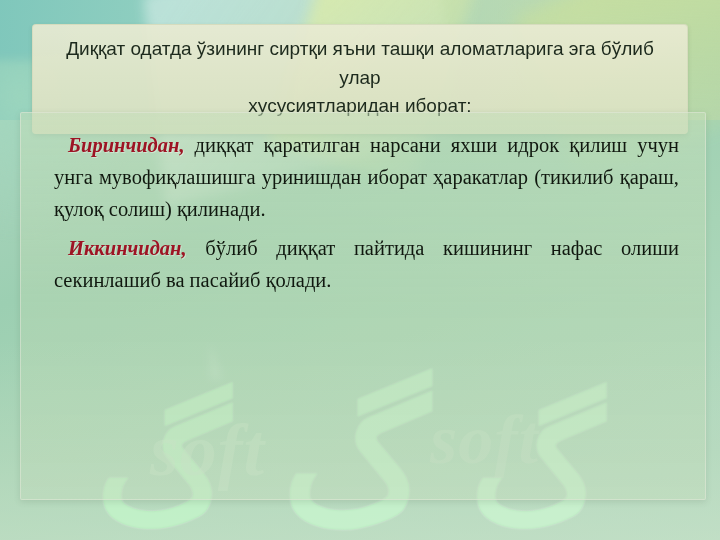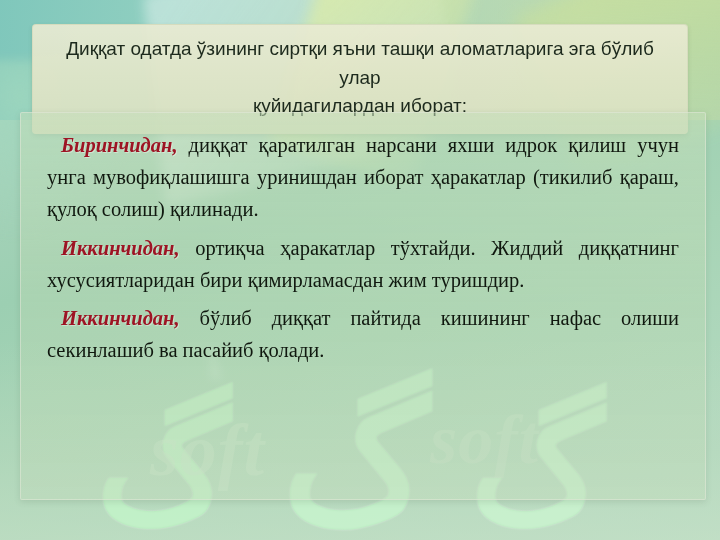--- a/index.html
+++ b/index.html
@@ -131,21 +131,21 @@
     line-height: 1.5;
   }
 
   
   #content-box {
     position: absolute;
     left: 20px; top: 112px;
     width: 686px;
     height: 388px;
     box-sizing: border-box;
-    padding: 16px 26px 10px 26px;
+    padding: 16px 26px 10px 33px;
     background: linear-gradient(to bottom,
         rgba(196,222,186,0.55) 0%,
         rgba(186,216,178,0.45) 50%,
         rgba(196,220,188,0.42) 100%);
     border: 1px solid rgba(225,232,216,0.55);
     border-radius: 2px;
     box-shadow: 0 2px 6px rgba(80,100,80,0.16);
   }
 
   .para {
@@ -183,32 +183,29 @@
   <div class="watermark">
     <span class="wm-glyph" style="left:96px; top:392px; font-size:150px;">گ</span>
     <span class="wm-glyph" style="left:282px; top:380px; font-size:165px; color:rgba(150,245,160,0.33);">گ</span>
     <span class="wm-glyph" style="left:470px; top:392px; font-size:150px; color:rgba(150,245,160,0.30);">گ</span>
     <span class="wm-text" style="left:150px; top:408px; font-size:74px;">soft</span>
     <span class="wm-text" style="left:430px; top:400px; font-size:70px; color:rgba(205,230,205,0.38);">soft</span>
   </div>
 
   <div id="title-box">
     <div class="title-line">Диққат  одатда ўзининг сиртқи яъни ташқи аломатларига эга бўлиб улар</div>
-    <div class="title-line">қуйидагилардан иборат:</div>
+    <div class="title-line">хусусиятларидан иборат:</div>
   </div>
 
   <div id="content-box">
 
     <p class="para">
       <span class="lead">Биринчидан,</span><span> диққат қаратилган нарсани яхши идрок қилиш учун унга мувофиқлашишга уринишдан иборат ҳаракатлар (тикилиб қараш, қулоқ солиш) қилинади.</span>
     </p>
 
-    <p class="para">
-      <span class="lead">Иккинчидан,</span><span> ортиқча ҳаракатлар тўхтайди. Жиддий диққатнинг хусусиятларидан бири қимирламасдан жим туришдир.</span>
-    </p>
 
     <p class="para">
       <span class="lead">Иккинчидан,</span><span> бўлиб диққат пайтида кишининг нафас олиши секинлашиб ва пасайиб қолади.</span>
     </p>
 
   </div>
 
 </div>
 
 </body></html>

